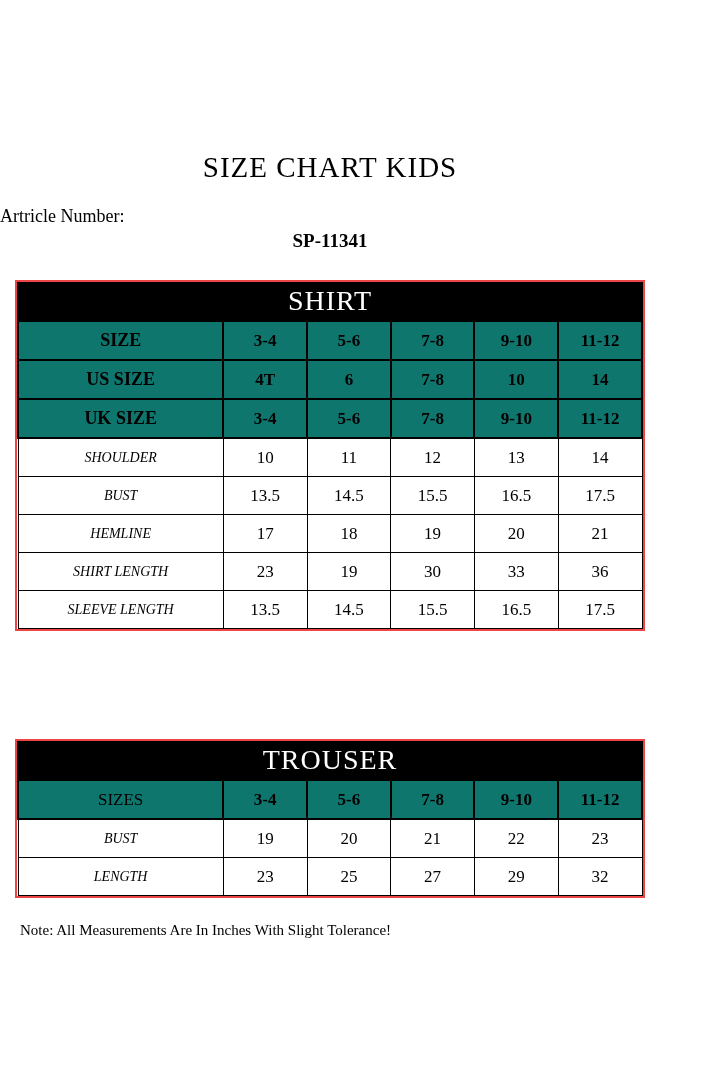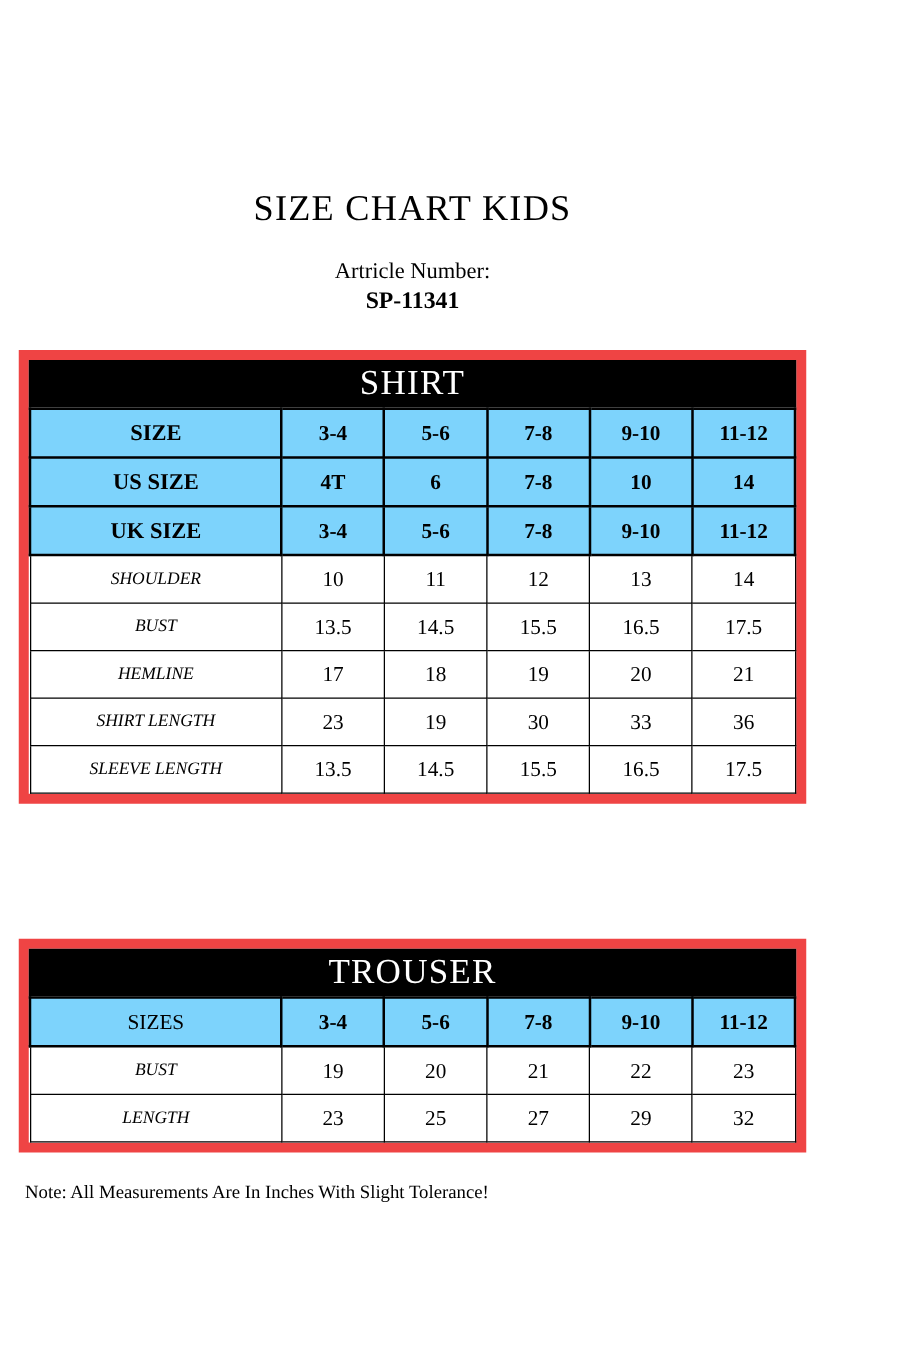--- a/index.html
+++ b/index.html
@@ -19,34 +19,33 @@
   .title {
     margin: 150px 0 0 0;
     text-align: center;
     font-size: 29px;
     font-weight: normal;
     letter-spacing: 1px;
     line-height: 1.2;
   }
   .article-label {
     margin-top: 21px;
-    text-align: center;
     font-size: 18px;
     line-height: 1.2;
   }
   .article-number {
     margin-top: 3px;
     text-align: center;
     font-size: 19px;
     font-weight: bold;
     line-height: 1.2;
   }
   .table-block {
     margin: 0 15px;
-    border: 8px solid #ef4444;
+    border: 2px solid #ef4444;
   }
   .shirt-block { margin-top: 27px; }
   .trouser-block { margin-top: 108px; }
   .band {
     height: 38px;
     line-height: 38px;
     background: #000000;
     color: #ffffff;
     text-align: center;
     font-size: 28px;
@@ -69,21 +68,21 @@
   col.label-col { width: 32.9%; }
   col.value-col { width: 13.42%; }
   td.label-cell {
     text-align: left;
     padding-left: 5px;
     background: #f2f2f2;
   }
   tr.size-row td {
     border-width: 2px;
     font-weight: bold;
-    background: #7dd3fc;
+    background: #0f766e;
   }
   tr.size-row td.label-cell { font-size: 18px; }
   tr.size-row td.label-regular { font-weight: normal; font-size: 17px; }
   tr.meas-row td.label-cell { font-size: 14px; font-style: italic; }
   .note {
     margin: 23px 0 0 20px;
     font-size: 15px;
     line-height: 1.2;
   }
 </style>

